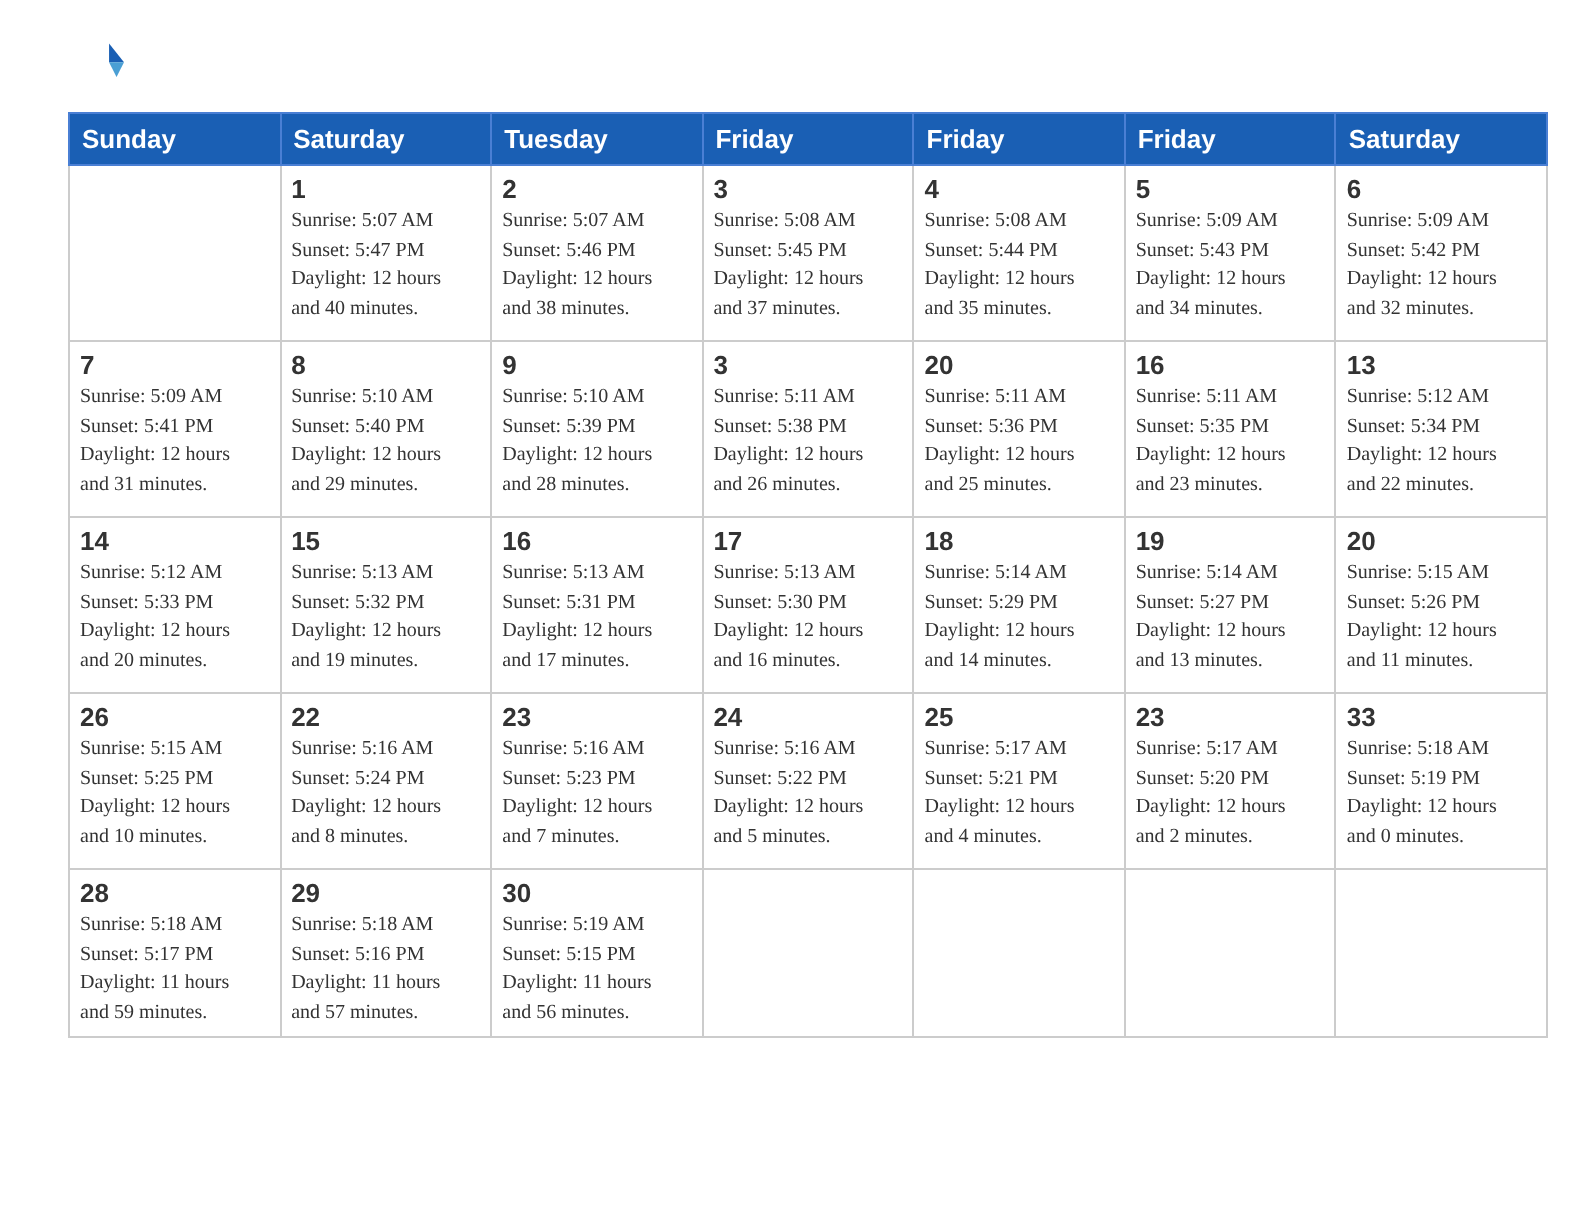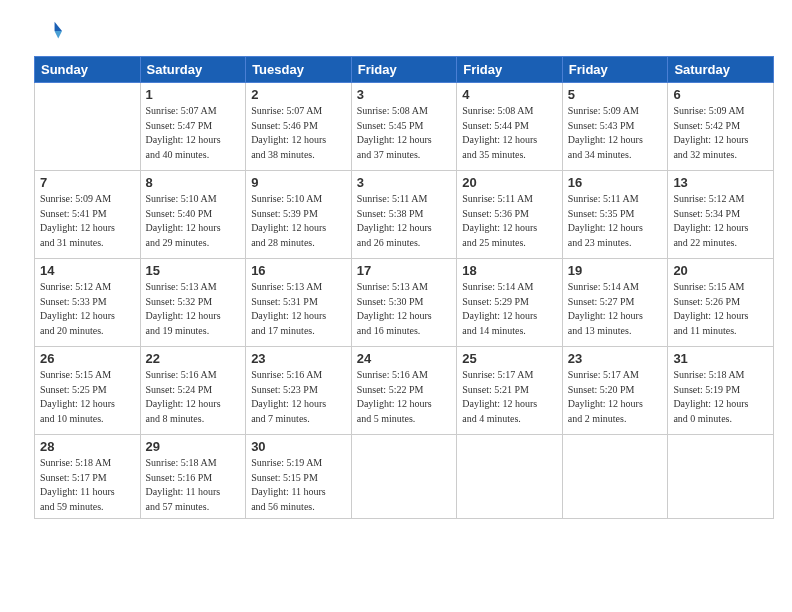--- a/index.html
+++ b/index.html
@@ -300,21 +300,21 @@
 and 4 minutes.</div>
           </td>
           <td>
             <div class="day-num">23</div>
             <div class="day-detail" style="white-space: pre-line;">Sunrise: 5:17 AM
 Sunset: 5:20 PM
 Daylight: 12 hours
 and 2 minutes.</div>
           </td>
           <td>
-            <div class="day-num">31</div>
+            <div class="day-num">33</div>
             <div class="day-detail" style="white-space: pre-line;">Sunrise: 5:18 AM
 Sunset: 5:19 PM
 Daylight: 12 hours
 and 0 minutes.</div>
           </td>
         </tr>
         <tr class="last-row">
           <td>
             <div class="day-num">28</div>
             <div class="day-detail" style="white-space: pre-line;">Sunrise: 5:18 AM

